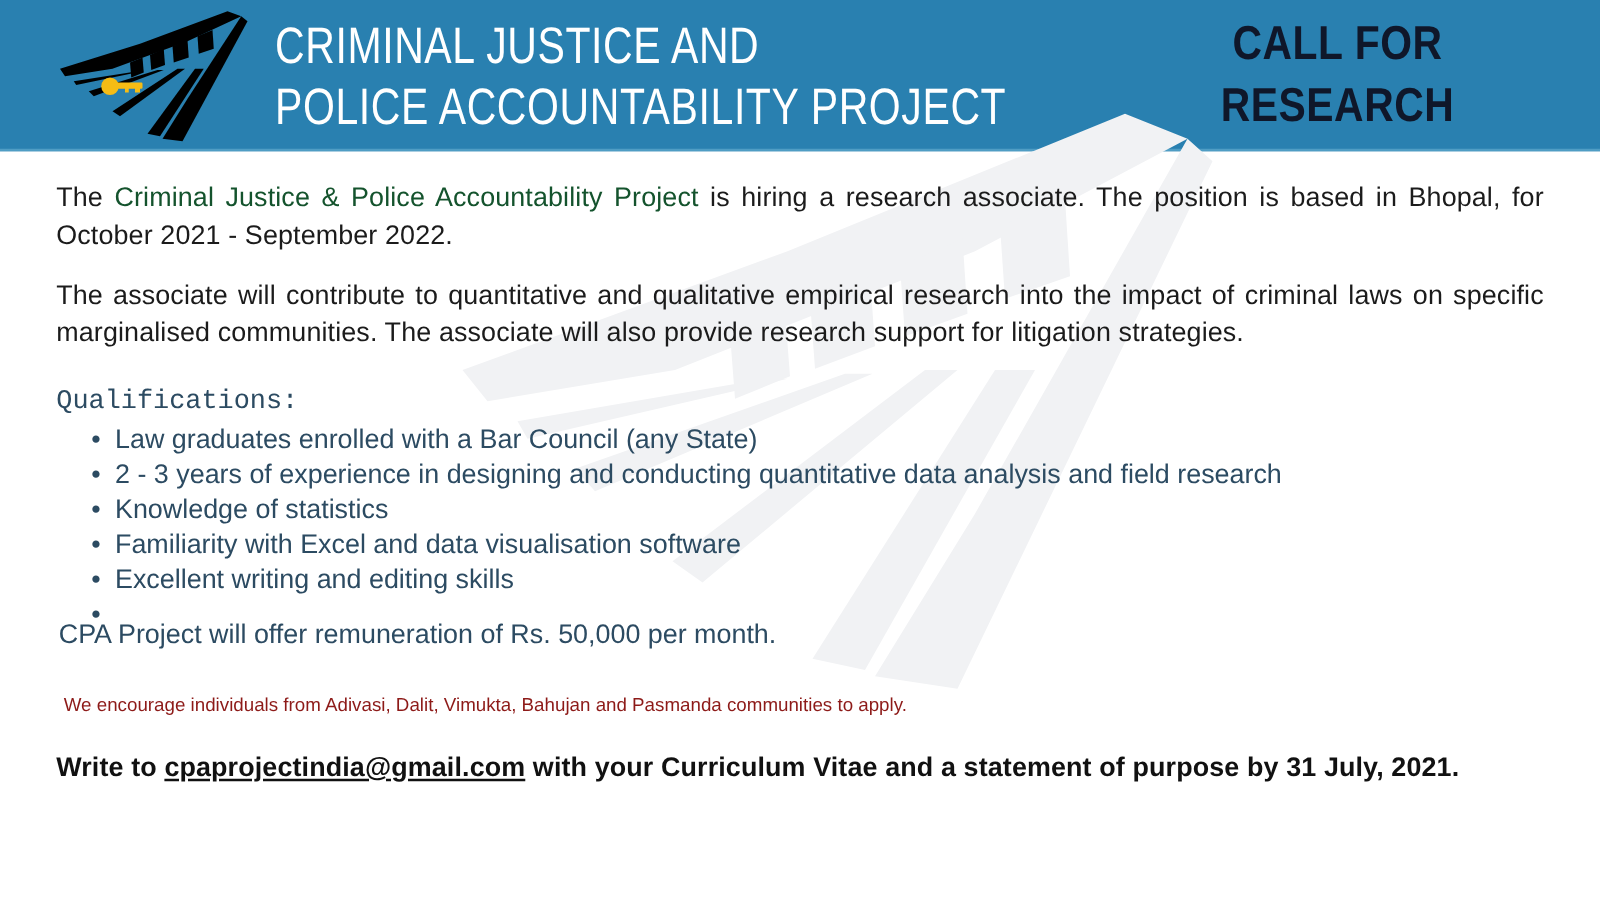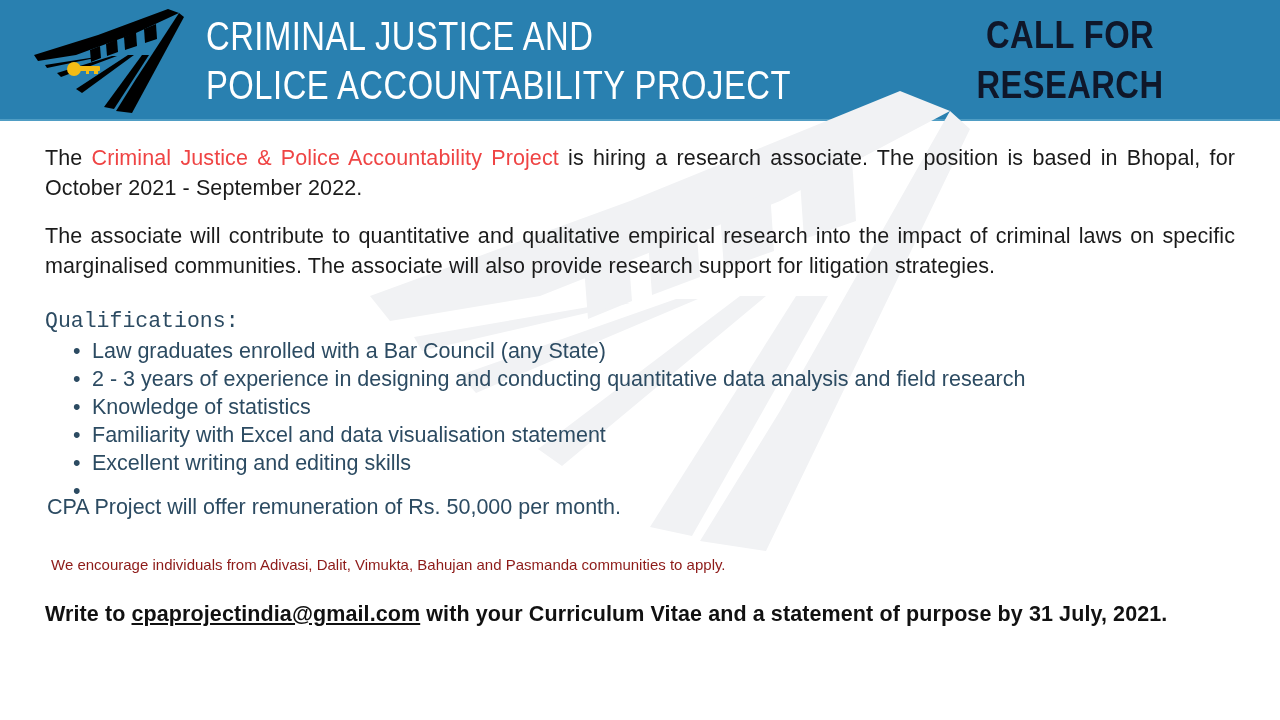--- a/index.html
+++ b/index.html
@@ -22,20 +22,21 @@
 
   
   #header {
     position: relative;
     height: 121px;
     background: #2980b0;
     border-bottom: 2px solid #4f9dc4;
     display: flex;
     align-items: center;
     overflow: hidden;
+    padding-left: 14px;
   }
 
   #logo-wrap {
     width: 190px;
     height: 110px;
     flex: 0 0 190px;
     position: relative;
     margin-left: 16px;
   }
 
@@ -100,21 +101,21 @@
   .para {
     font-family: "Liberation Sans", sans-serif;
     font-size: 21.5px;
     line-height: 30px;
     color: #1b1b1b;
     text-align: justify;
     letter-spacing: 0.1px;
     margin-bottom: 16px;
   }
   .para.just { text-align: justify; text-justify: inter-word; }
-  .para .maroon { color: #ef4444; }
+  .para .maroon { color: #14532d; }
 
   #intro-para { margin-bottom: 18px; }
   #role-para  { margin-bottom: 26px; }
 
   #qual-heading {
     font-family: Liberation Mono, monospace;
     font-size: 21.5px;
     line-height: 28px;
     color: #2c4b62;
     margin-bottom: 2px;
@@ -242,21 +243,21 @@
       <p class="para just" id="intro-para"><span>The </span><span class="maroon">Criminal Justice &amp; Police Accountability Project</span><span> is hiring a research associate. The position is based in Bhopal, for October 2021 - September 2022.</span></p>
 
       <p class="para just" id="role-para">The associate will contribute to quantitative and qualitative empirical research into the impact of criminal laws on specific marginalised communities. The associate will also provide research support for litigation strategies.</p>
 
       <div id="qual-heading">Qualifications:</div>
 
       <ul id="qual-list">
         <li><span class="bullet">•</span><span>Law graduates enrolled with a Bar Council (any State)</span></li>
         <li><span class="bullet">•</span><span>2 - 3 years of experience in designing and conducting quantitative data analysis and field research</span></li>
         <li><span class="bullet">•</span><span>Knowledge of statistics</span></li>
-        <li><span class="bullet">•</span><span>Familiarity with Excel and data visualisation statement</span></li>
+        <li><span class="bullet">•</span><span>Familiarity with Excel and data visualisation software</span></li>
         <li><span class="bullet">•</span><span>Excellent writing and editing skills</span></li>
         <li><span class="bullet">•</span></li>
       </ul>
 
       <p id="pay-para">CPA Project will offer remuneration of Rs. 50,000 per month.</p>
 
       <p id="encourage-para">We encourage individuals from Adivasi, Dalit, Vimukta, Bahujan and Pasmanda  communities to apply.</p>
 
       <p id="apply-para"><span>Write to </span><a class="email" href="#">cpaprojectindia@gmail.com</a><span> with your Curriculum Vitae and a statement of purpose by 31 July, 2021.</span></p>
 

